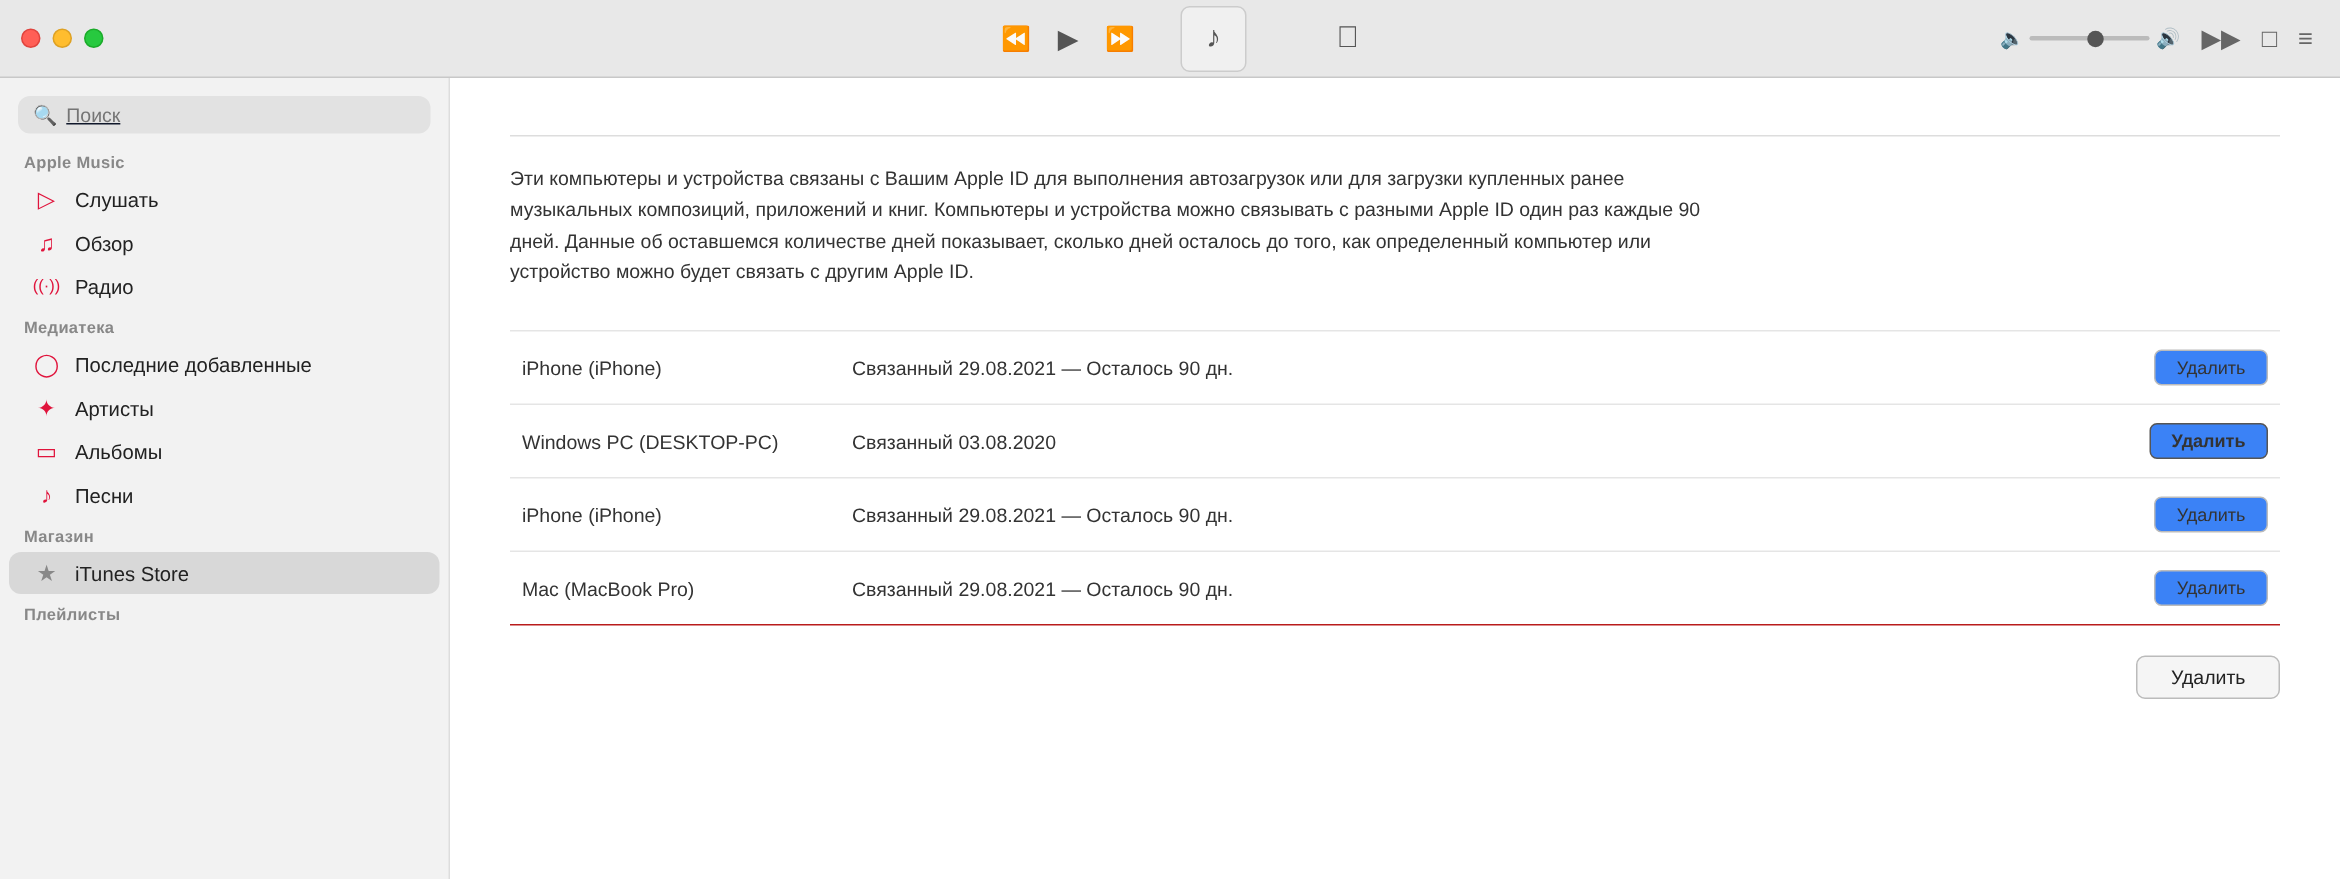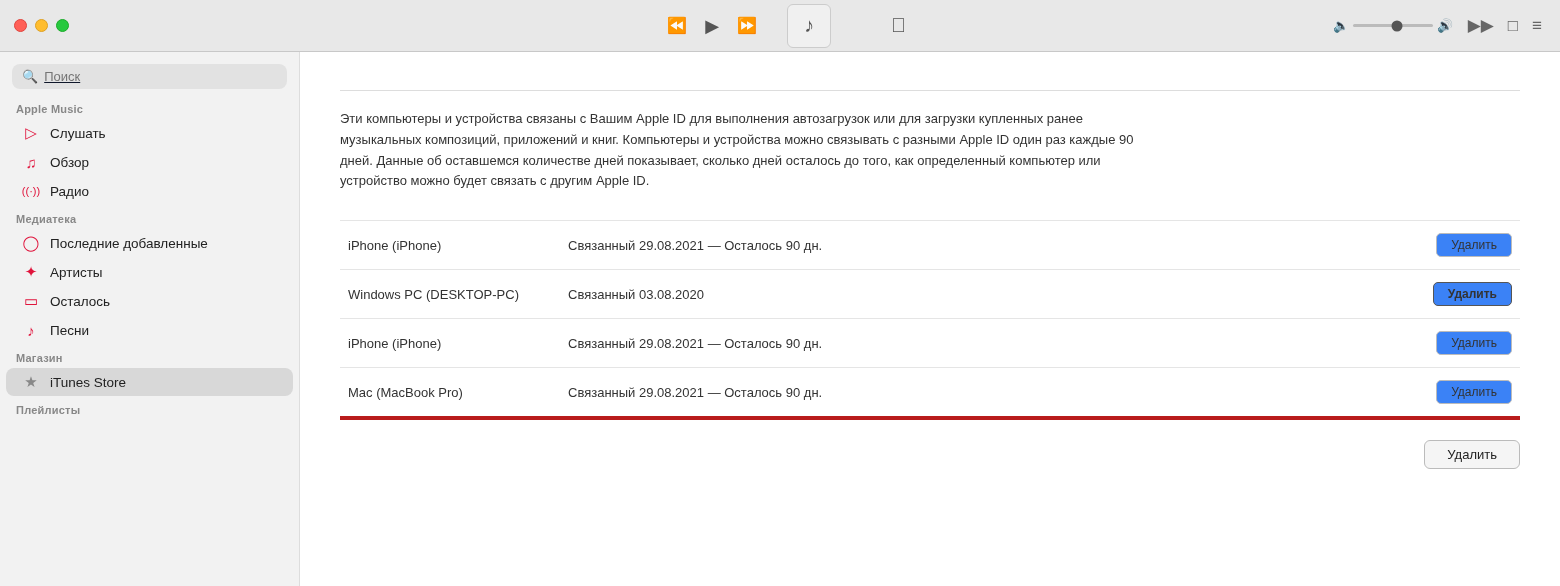--- a/index.html
+++ b/index.html
@@ -229,21 +229,21 @@
 
     
     .devices-table {
       width: 100%;
       border-collapse: collapse;
     }
     .devices-table tr {
       border-top: 1px solid #e5e5e5;
     }
     .devices-table tr:last-child {
-      border-bottom: 4px solid #b91c1c;
+      border-bottom: 1px solid #b91c1c;
     }
     .devices-table td {
       padding: 12px 8px;
       font-size: 13px;
       color: #333;
       vertical-align: middle;
     }
     .device-name-cell {
       font-weight: 400;
       width: 220px;
@@ -347,21 +347,21 @@
     <div class="sidebar-item">
       <span class="sidebar-item-icon icon-red">◯</span>
       <span>Последние добавленные</span>
     </div>
     <div class="sidebar-item">
       <span class="sidebar-item-icon icon-pink">✦</span>
       <span>Артисты</span>
     </div>
     <div class="sidebar-item">
       <span class="sidebar-item-icon icon-red">▭</span>
-      <span>Осталось</span>
+      <span>Альбомы</span>
     </div>
     <div class="sidebar-item">
       <span class="sidebar-item-icon icon-red">♪</span>
       <span>Песни</span>
     </div>
 
     <div class="sidebar-section-label">Магазин</div>
     <div class="sidebar-item active">
       <span class="sidebar-item-icon" style="color:#888;">★</span>
       <span>iTunes Store</span>

